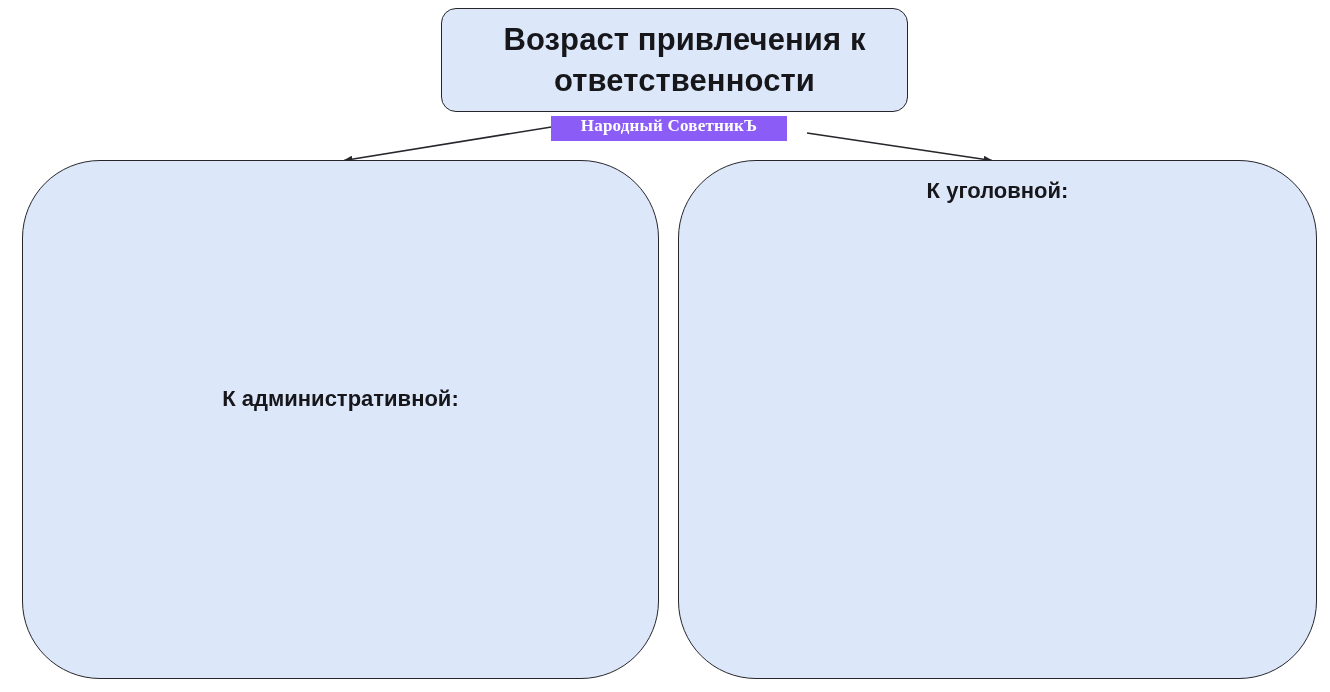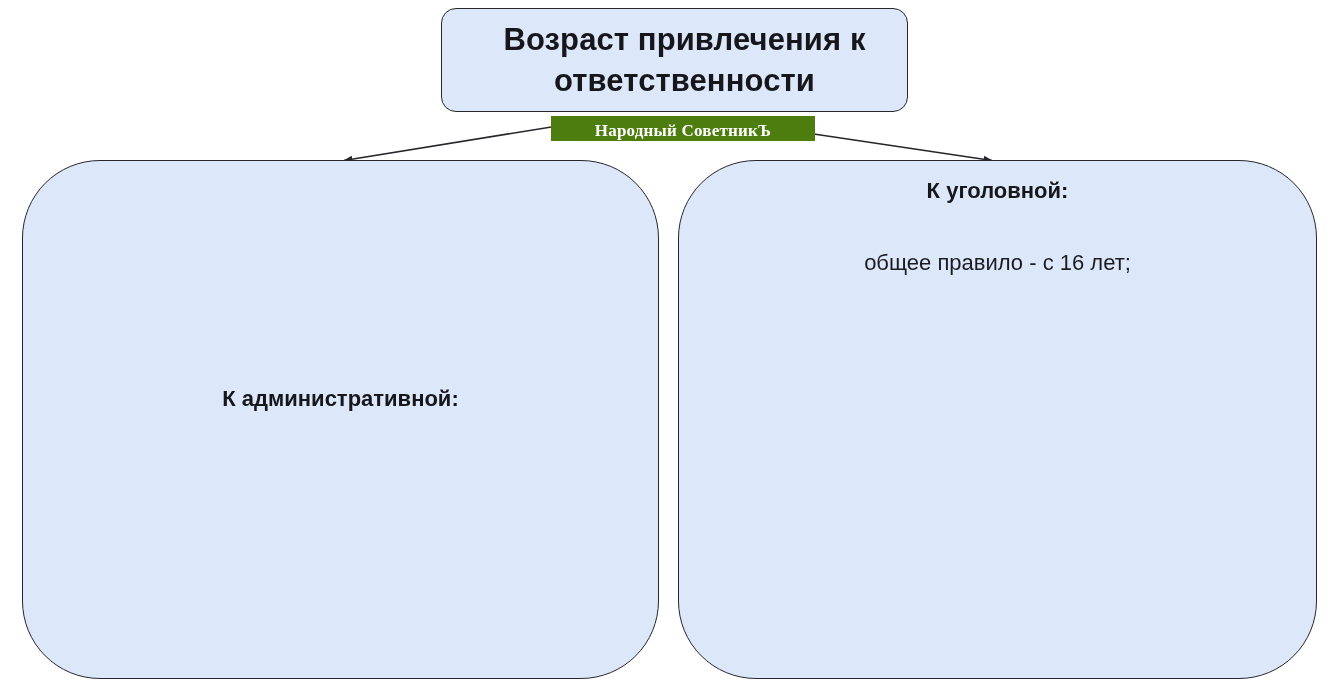--- a/index.html
+++ b/index.html
@@ -61,25 +61,25 @@
     letter-spacing: 0.1px;
     padding: 0 16px;
     color: #17171b;
   }
 
   
   .watermark {
     position: absolute;
     left: 551px;
     top: 116px;
-    width: 264px;
+    width: 236px;
     height: 25px;
-    background: #4d7c0f;
+    background: #8b5cf6;
     display: flex;
-    align-items: flex-end;
+    align-items: flex-start;
     justify-content: center;
     z-index: 4;
   }
   .watermark .watermark-text {
     font-family: "Liberation Serif", "DejaVu Serif", serif;
     font-weight: bold;
     font-size: 17px;
     color: #ffffff;
     letter-spacing: 0.2px;
     white-space: nowrap;
@@ -158,16 +158,15 @@
   <div class="watermark">
     <span class="watermark-text">Народный СоветникЪ</span>
   </div>
 
   <div class="branch-box" id="box-administrative">
     <div class="box-heading">К административной:</div>
   </div>
 
   <div class="branch-box" id="box-criminal">
     <div class="box-heading">К уголовной:</div>
-    <div class="box-para">общее правило - с 16 лет;</div>
   </div>
 
 </div>
 
 </body></html>

